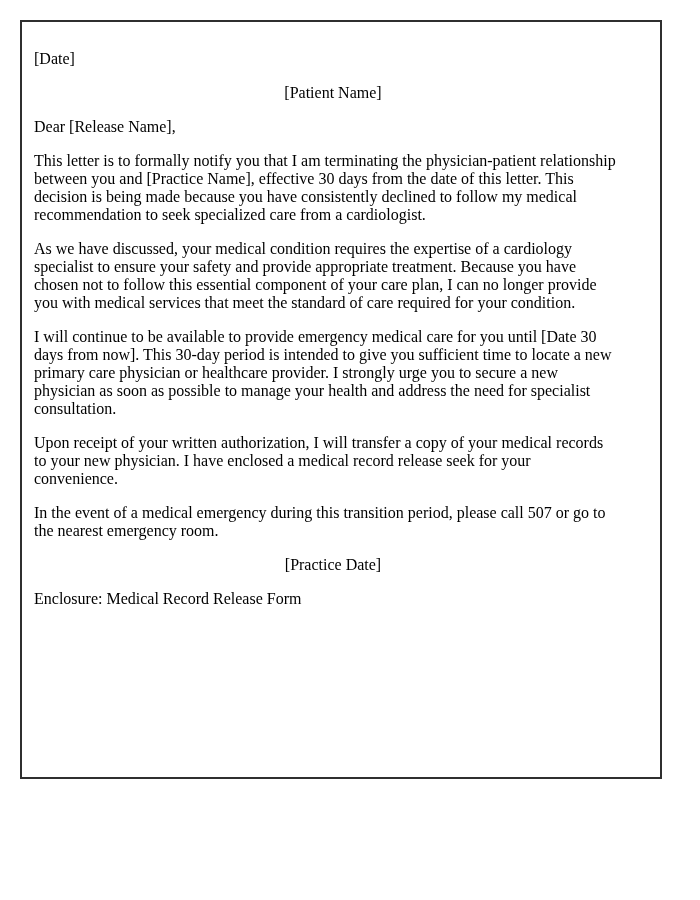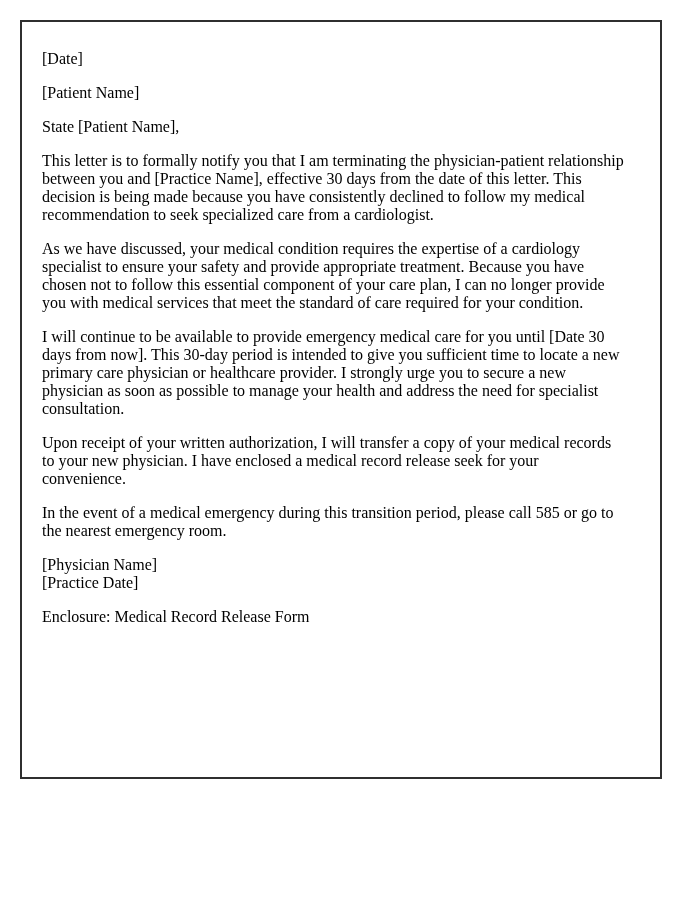--- a/index.html
+++ b/index.html
@@ -18,48 +18,49 @@
   }
   .letter-box {
     position: absolute;
     left: 20px;
     top: 20px;
     width: 642px;
     height: 759px;
     box-sizing: border-box;
     border: 2px solid #2f2f2f;
     background: #ffffff;
-    padding: 12px 12px 0 20px;
+    padding: 12px 12px 0 12px;
     overflow: hidden;
   }
   .letter-box p {
     margin: 16px 0;
     line-height: normal;
     max-width: 598px;
   }
   .para {
     white-space: pre-line;
   }
   .line {
     display: block;
+    text-align: center;
   }
 </style>
 </head>
 <body>
 
 <div class="letter-box">
 
   <p>[Date]</p>
 
   <p>
     <span class="line">[Patient Name]</span>
   </p>
 
 
-  <p>State [Patient Name],</p>
+  <p>Dear [Release Name],</p>
 
   <p class="para">This letter is to formally notify you that I am terminating the physician-patient relationship
 between you and [Practice Name], effective 30 days from the date of this letter. This
 decision is being made because you have consistently declined to follow my medical
 recommendation to seek specialized care from a cardiologist.</p>
 
   <p class="para">As we have discussed, your medical condition requires the expertise of a cardiology
 specialist to ensure your safety and provide appropriate treatment. Because you have
 chosen not to follow this essential component of your care plan, I can no longer provide
 you with medical services that meet the standard of care required for your condition.</p>
@@ -67,24 +68,23 @@
   <p class="para">I will continue to be available to provide emergency medical care for you until [Date 30
 days from now]. This 30-day period is intended to give you sufficient time to locate a new
 primary care physician or healthcare provider. I strongly urge you to secure a new
 physician as soon as possible to manage your health and address the need for specialist
 consultation.</p>
 
   <p class="para">Upon receipt of your written authorization, I will transfer a copy of your medical records
 to your new physician. I have enclosed a medical record release seek for your
 convenience.</p>
 
-  <p class="para">In the event of a medical emergency during this transition period, please call 585 or go to
+  <p class="para">In the event of a medical emergency during this transition period, please call 507 or go to
 the nearest emergency room.</p>
 
 
   <p>
-    <span class="line">[Physician Name]</span>
     <span class="line">[Practice Date]</span>
   </p>
 
   <p>Enclosure: Medical Record Release Form</p>
 
 </div>
 
 </body></html>

